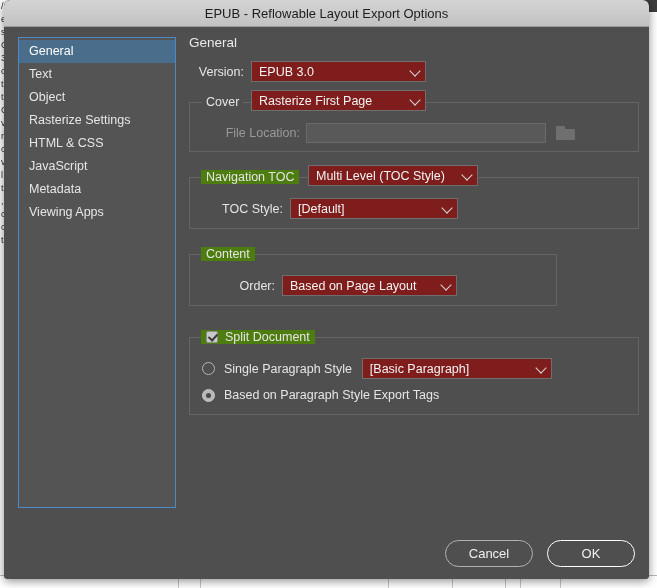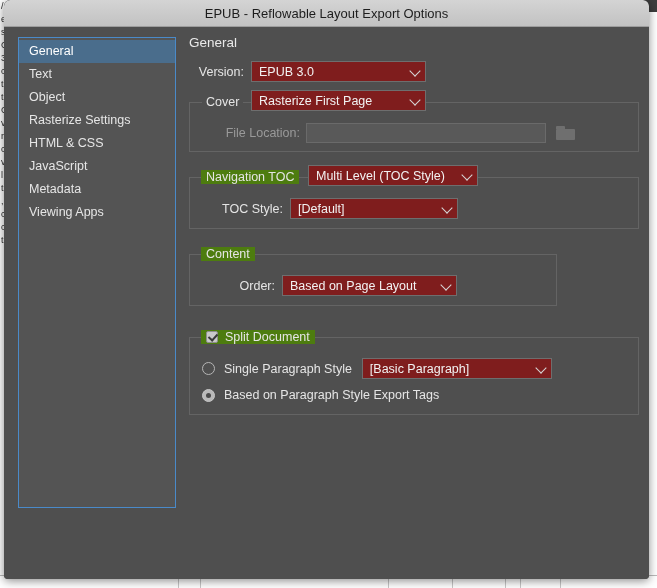--- a/index.html
+++ b/index.html
@@ -382,15 +382,19 @@
           <span class="lbl" style="margin-left:9px;">Based on Paragraph Style Export Tags</span>
         </div>
       </div>
       <div class="row group-legend" style="left:12px; top:295px;">
         <span class="checkbox checked"></span>
         <span class="lbl" style="margin-left:7px;">Split Document</span>
       </div>
 
     </div>
 
+    <div id="buttonbar">
+      <div class="btn">Cancel</div>
+      <div class="btn default">OK</div>
+    </div>
 
   </div>
 </div>
 
 </body></html>

